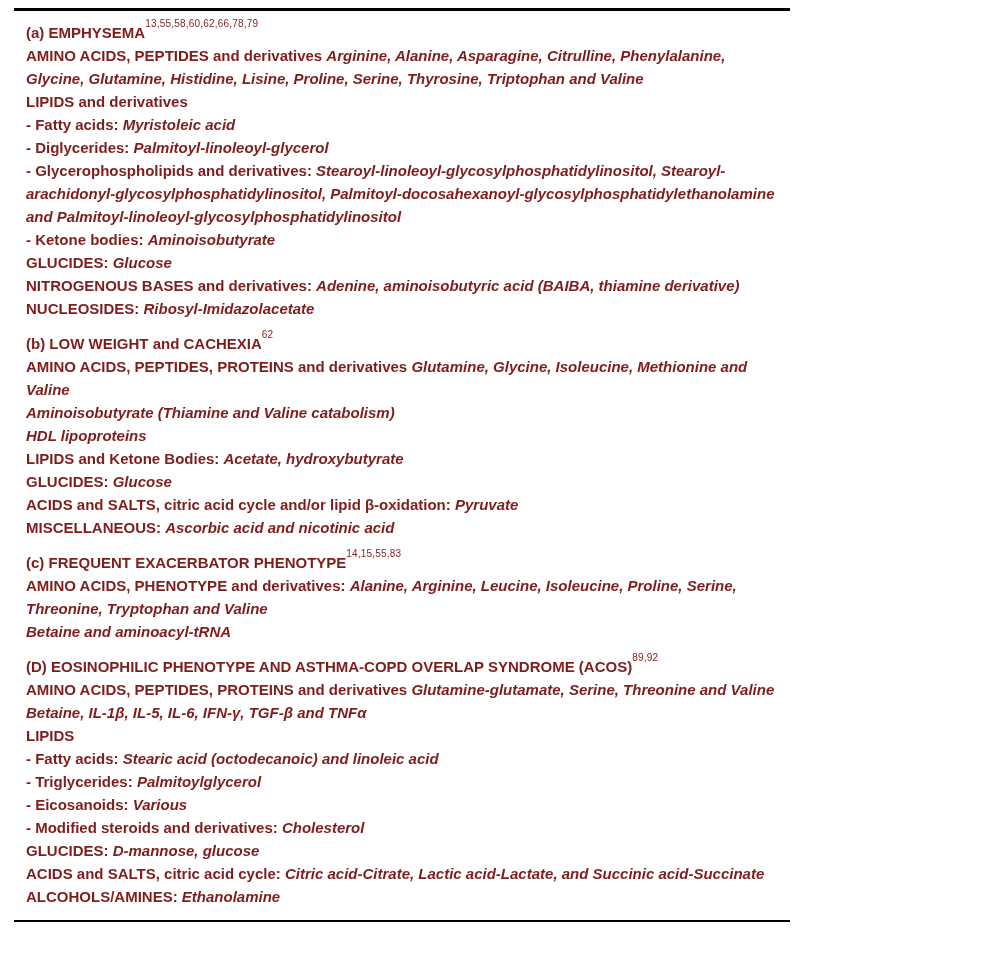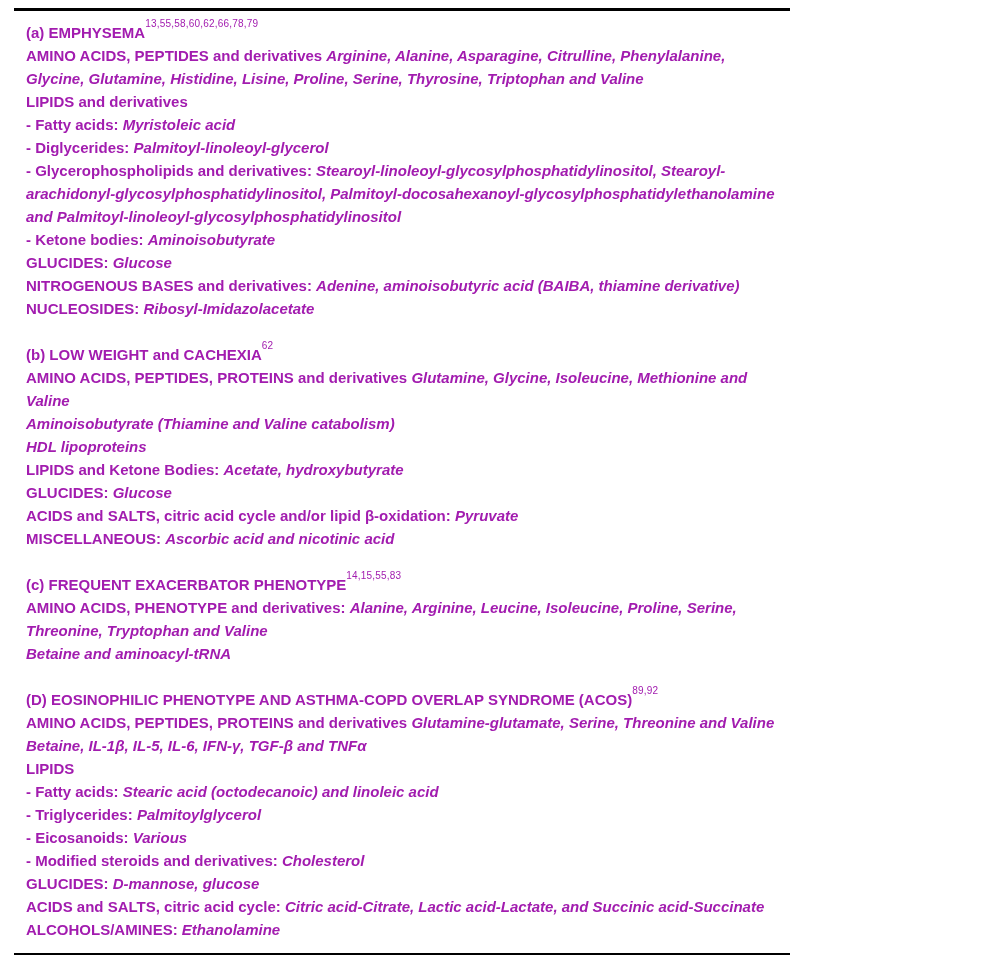--- a/index.html
+++ b/index.html
@@ -8,37 +8,37 @@
     background: #ffffff;
   }
   .page {
     width: 804px;
     min-height: 972px;
     box-sizing: border-box;
     padding: 8px 14px 6px 14px;
     background: #ffffff;
     font-family: "Liberation Sans", sans-serif;
     font-size: 15px;
-    color: #a21caf;
+    color: #7f1d1d;
   }
   .rule-top {
     border-top: 3px solid #000000;
     height: 0;
   }
   .rule-bottom {
     border-top: 2px solid #000000;
     height: 0;
   }
   .content {
     padding: 10px 10px 12px 12px;
     line-height: 23px;
   }
   .heading {
     font-weight: bold;
-    margin-top: 23px;
+    margin-top: 12px;
   }
   .heading:first-child {
     margin-top: 0;
   }
   .heading sup {
     font-weight: normal;
     font-size: 10px;
     line-height: 0;
     position: relative;
     top: -5px;

